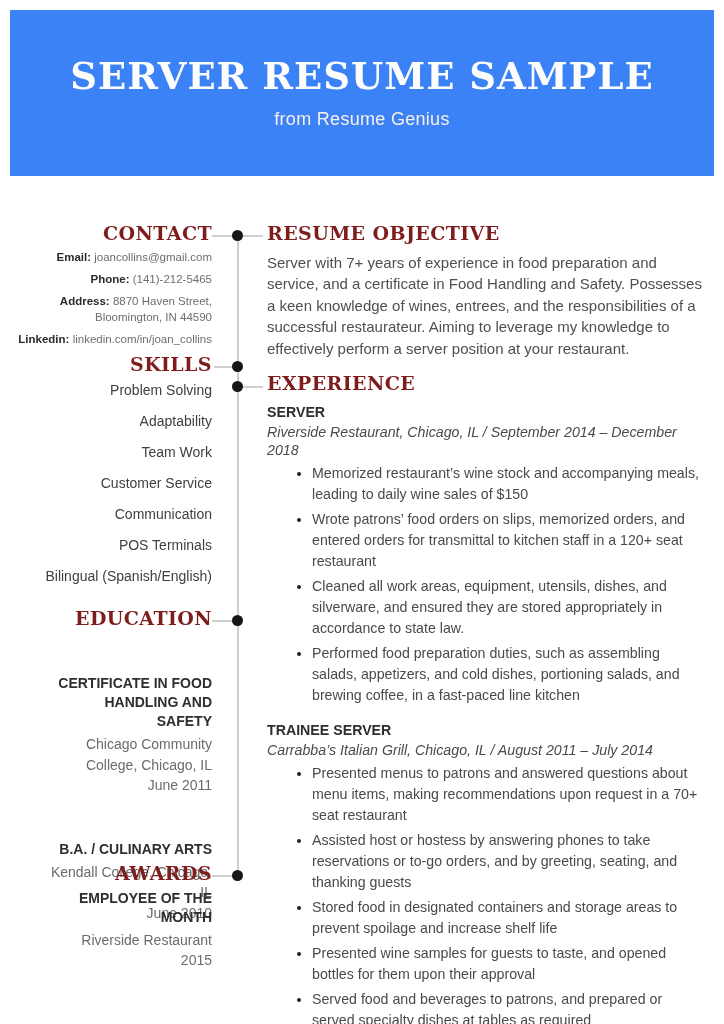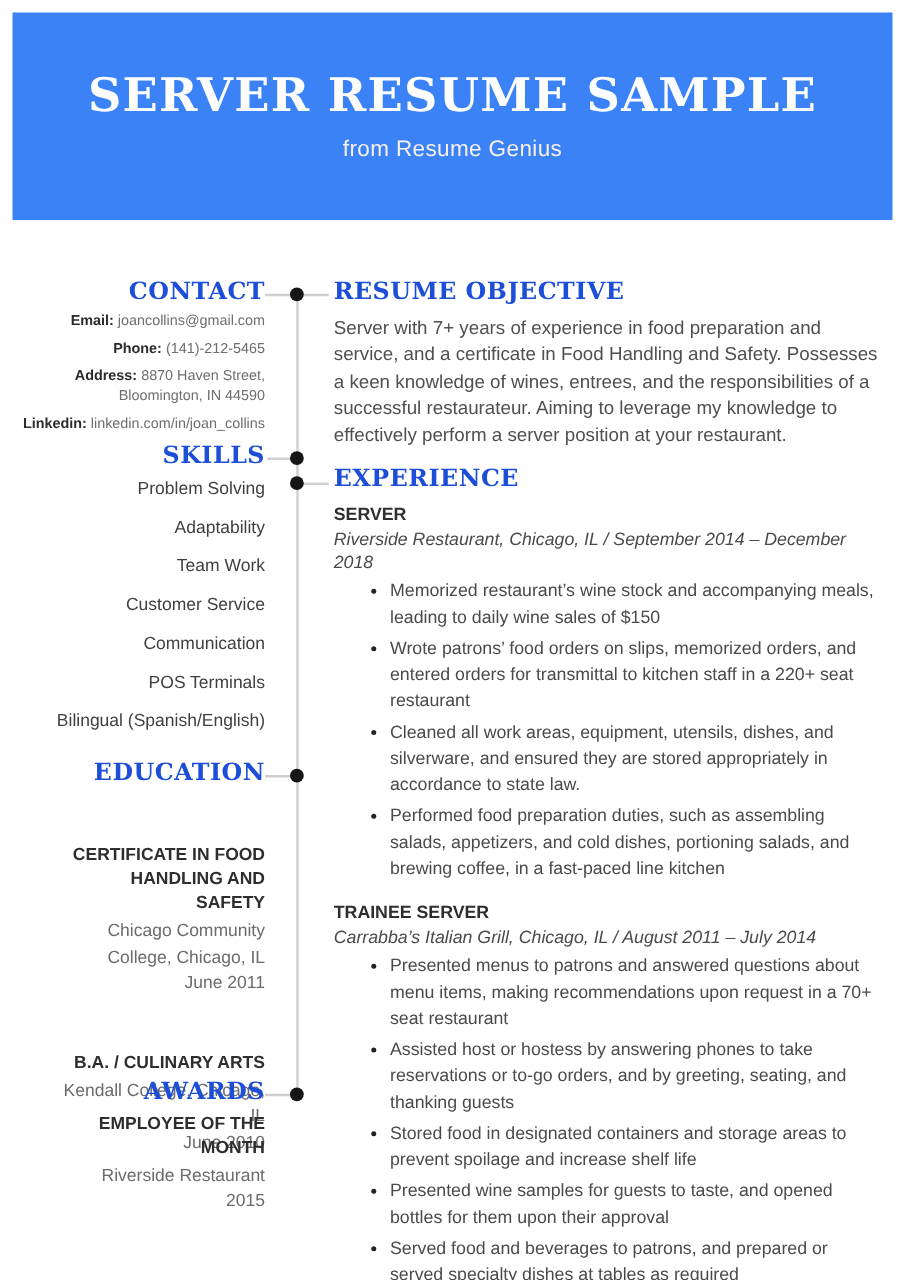--- a/index.html
+++ b/index.html
@@ -24,21 +24,21 @@
   }
 
   
   .vline { position:absolute; left:237px; top:236px; width:2px; height:640px; background:#cfcfcf; }
   .conn  { position:absolute; height:2px; background:#cfcfcf; }
   .dot   { position:absolute; width:11px; height:11px; border-radius:50%; background:#161616; }
 
   
   .sec-h {
     font-family:"DejaVu Serif", serif; font-weight:bold; font-size:19px;
-    line-height:24px; color:#1d4ed8; letter-spacing:.4px;
+    line-height:24px; color:#7f1d1d; letter-spacing:.4px;
   }
 
   
   .left-sec { position:absolute; text-align:right; }
   .sec-contact   { top:221px; right:512px; width:210px; }
   .sec-skills    { top:352px; right:512px; width:180px; }
   .sec-education { top:606px; right:512px; width:165px; }
   .sec-awards    { top:861px; right:512px; width:150px; }
 
   .sec-contact .sec-h { margin-bottom:4px; }
@@ -156,21 +156,21 @@
   </div>
 
   <div class="right-sec sec-experience">
     <div class="sec-h">EXPERIENCE</div>
 
     <div class="job">
       <div class="job-title">SERVER</div>
       <div class="job-meta">Riverside Restaurant, Chicago, IL / September 2014 – December 2018</div>
       <ul>
         <li>Memorized restaurant’s wine stock and accompanying meals, leading to daily wine sales of $150</li>
-        <li>Wrote patrons’ food orders on slips, memorized orders, and entered orders for transmittal to kitchen staff in a 220+ seat restaurant</li>
+        <li>Wrote patrons’ food orders on slips, memorized orders, and entered orders for transmittal to kitchen staff in a 120+ seat restaurant</li>
         <li>Cleaned all work areas, equipment, utensils, dishes, and silverware, and ensured they are stored appropriately in accordance to state law.</li>
         <li>Performed food preparation duties, such as assembling salads, appetizers, and cold dishes, portioning salads, and brewing coffee, in a fast-paced line kitchen</li>
       </ul>
     </div>
 
     <div class="job">
       <div class="job-title">TRAINEE SERVER</div>
       <div class="job-meta">Carrabba’s Italian Grill, Chicago, IL / August 2011 – July 2014</div>
       <ul>
         <li>Presented menus to patrons and answered questions about menu items, making recommendations upon request in a 70+ seat restaurant</li>

